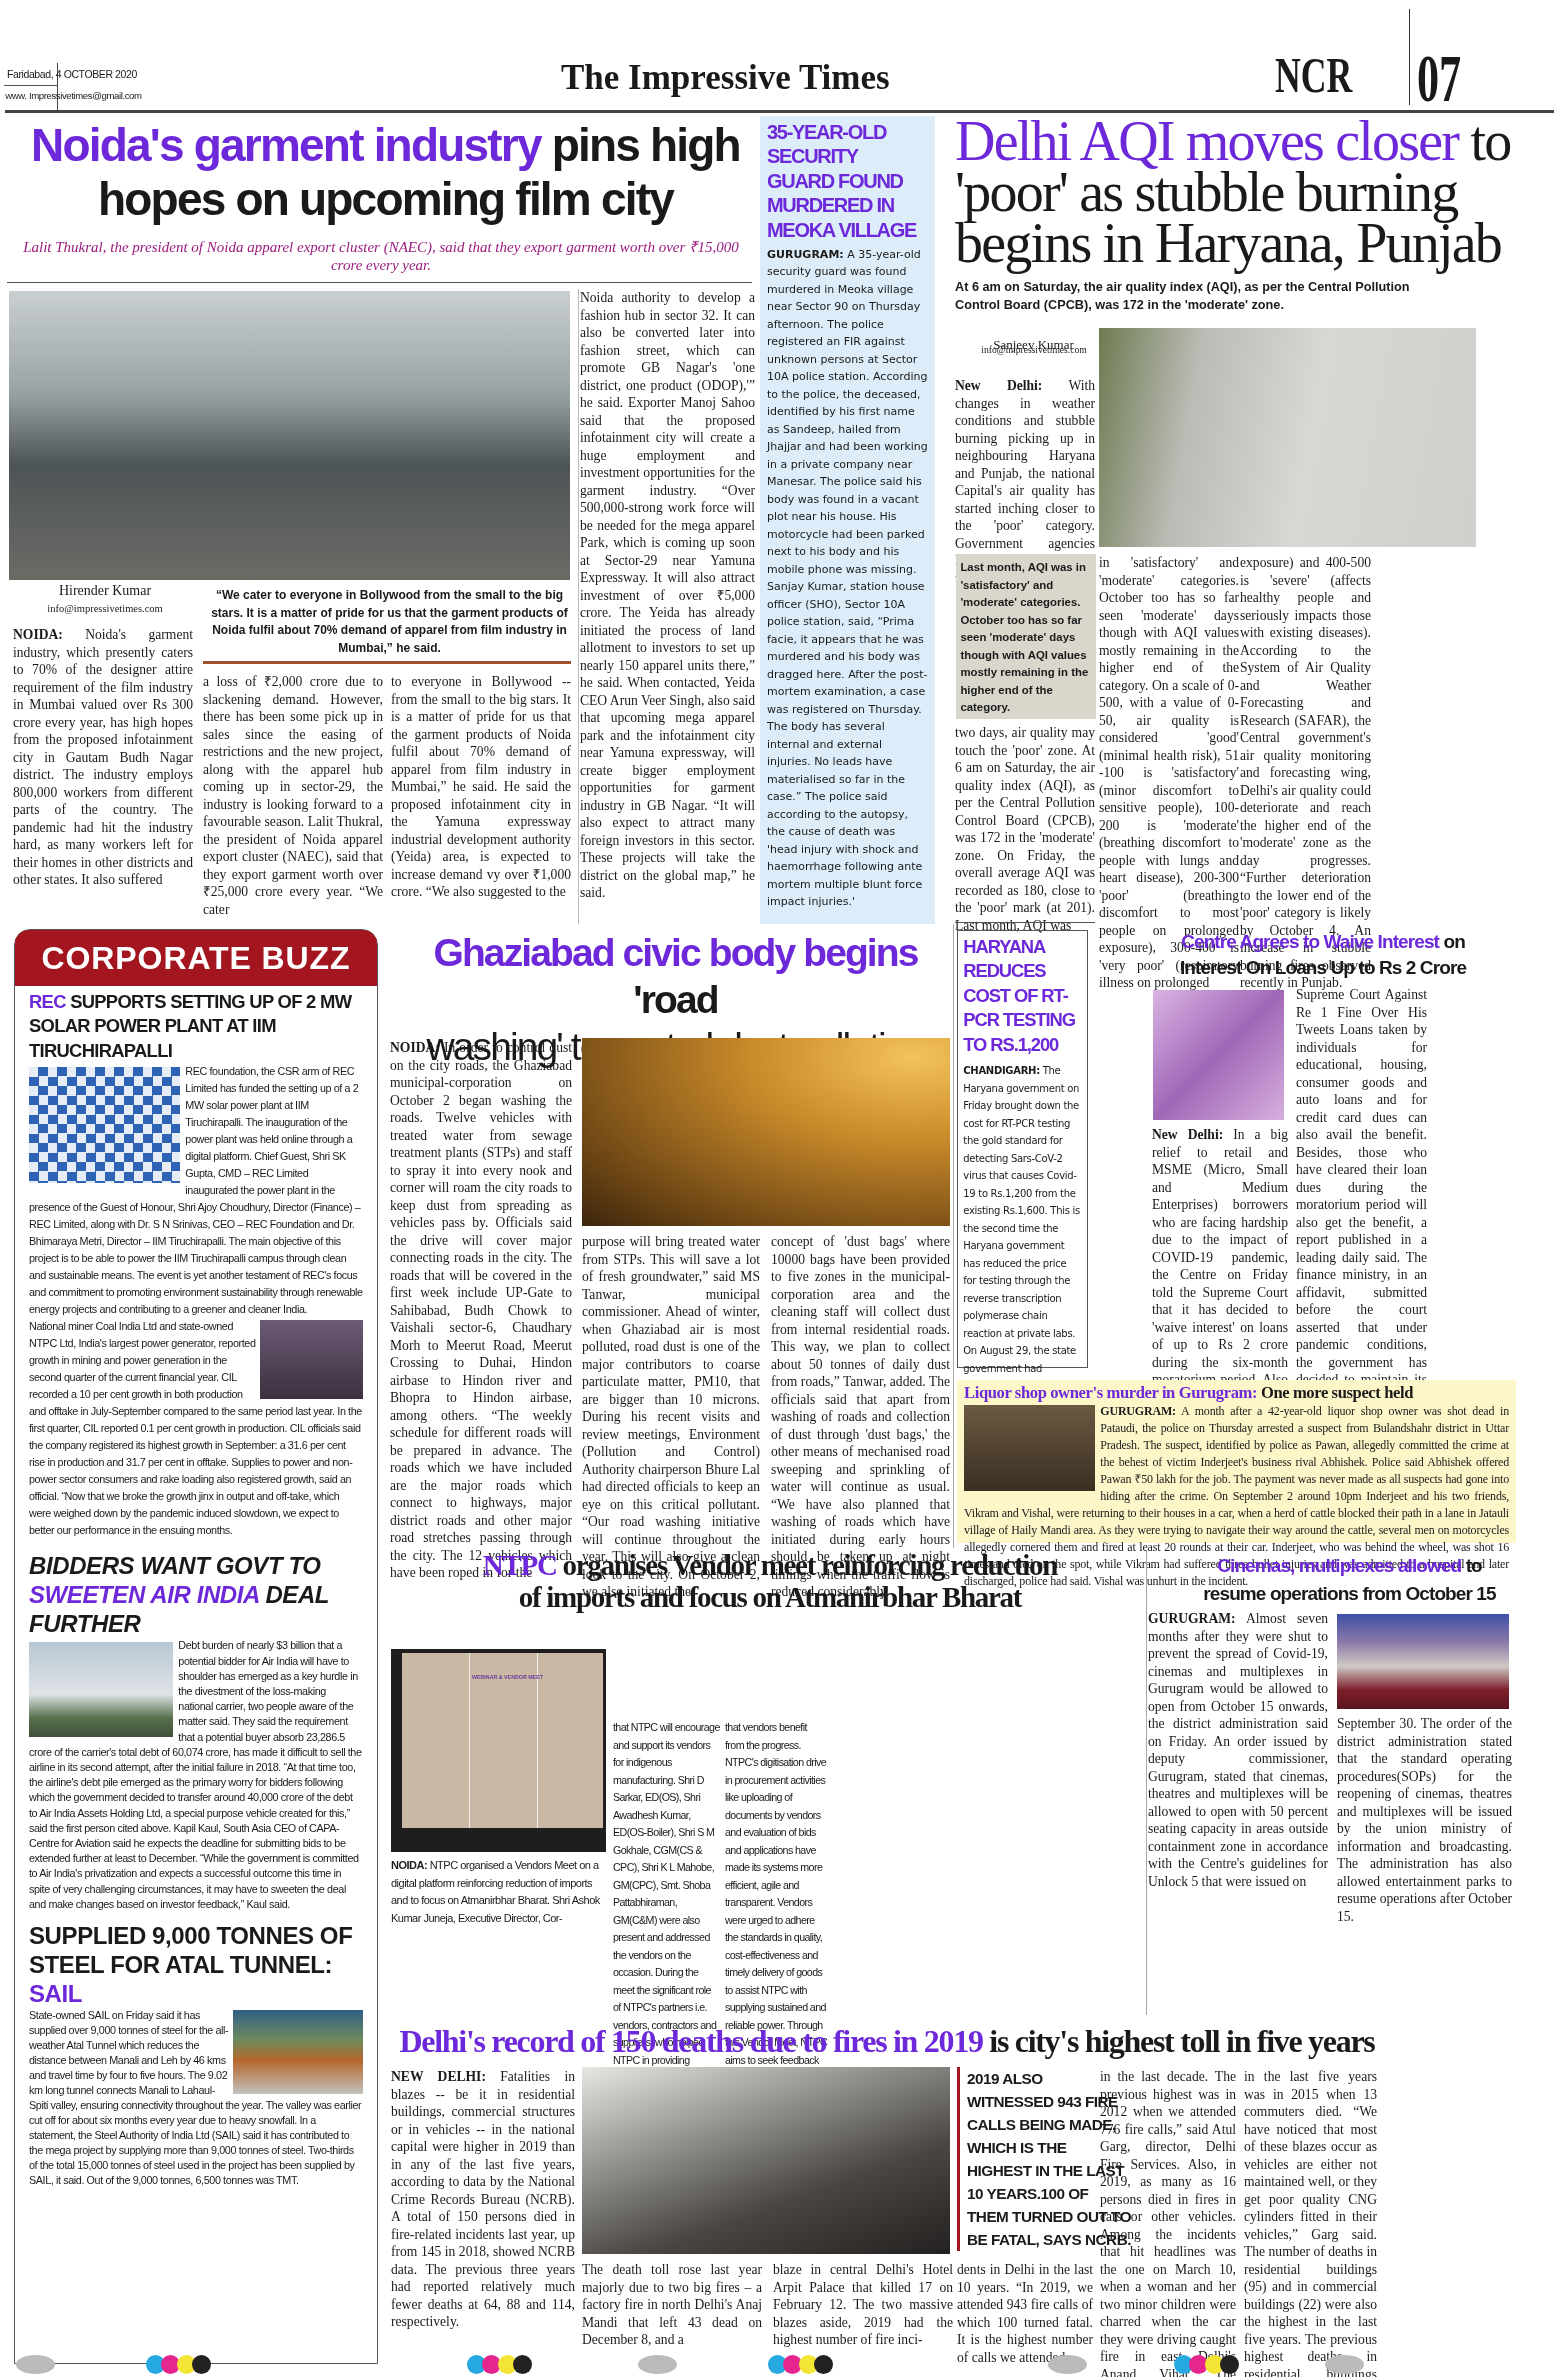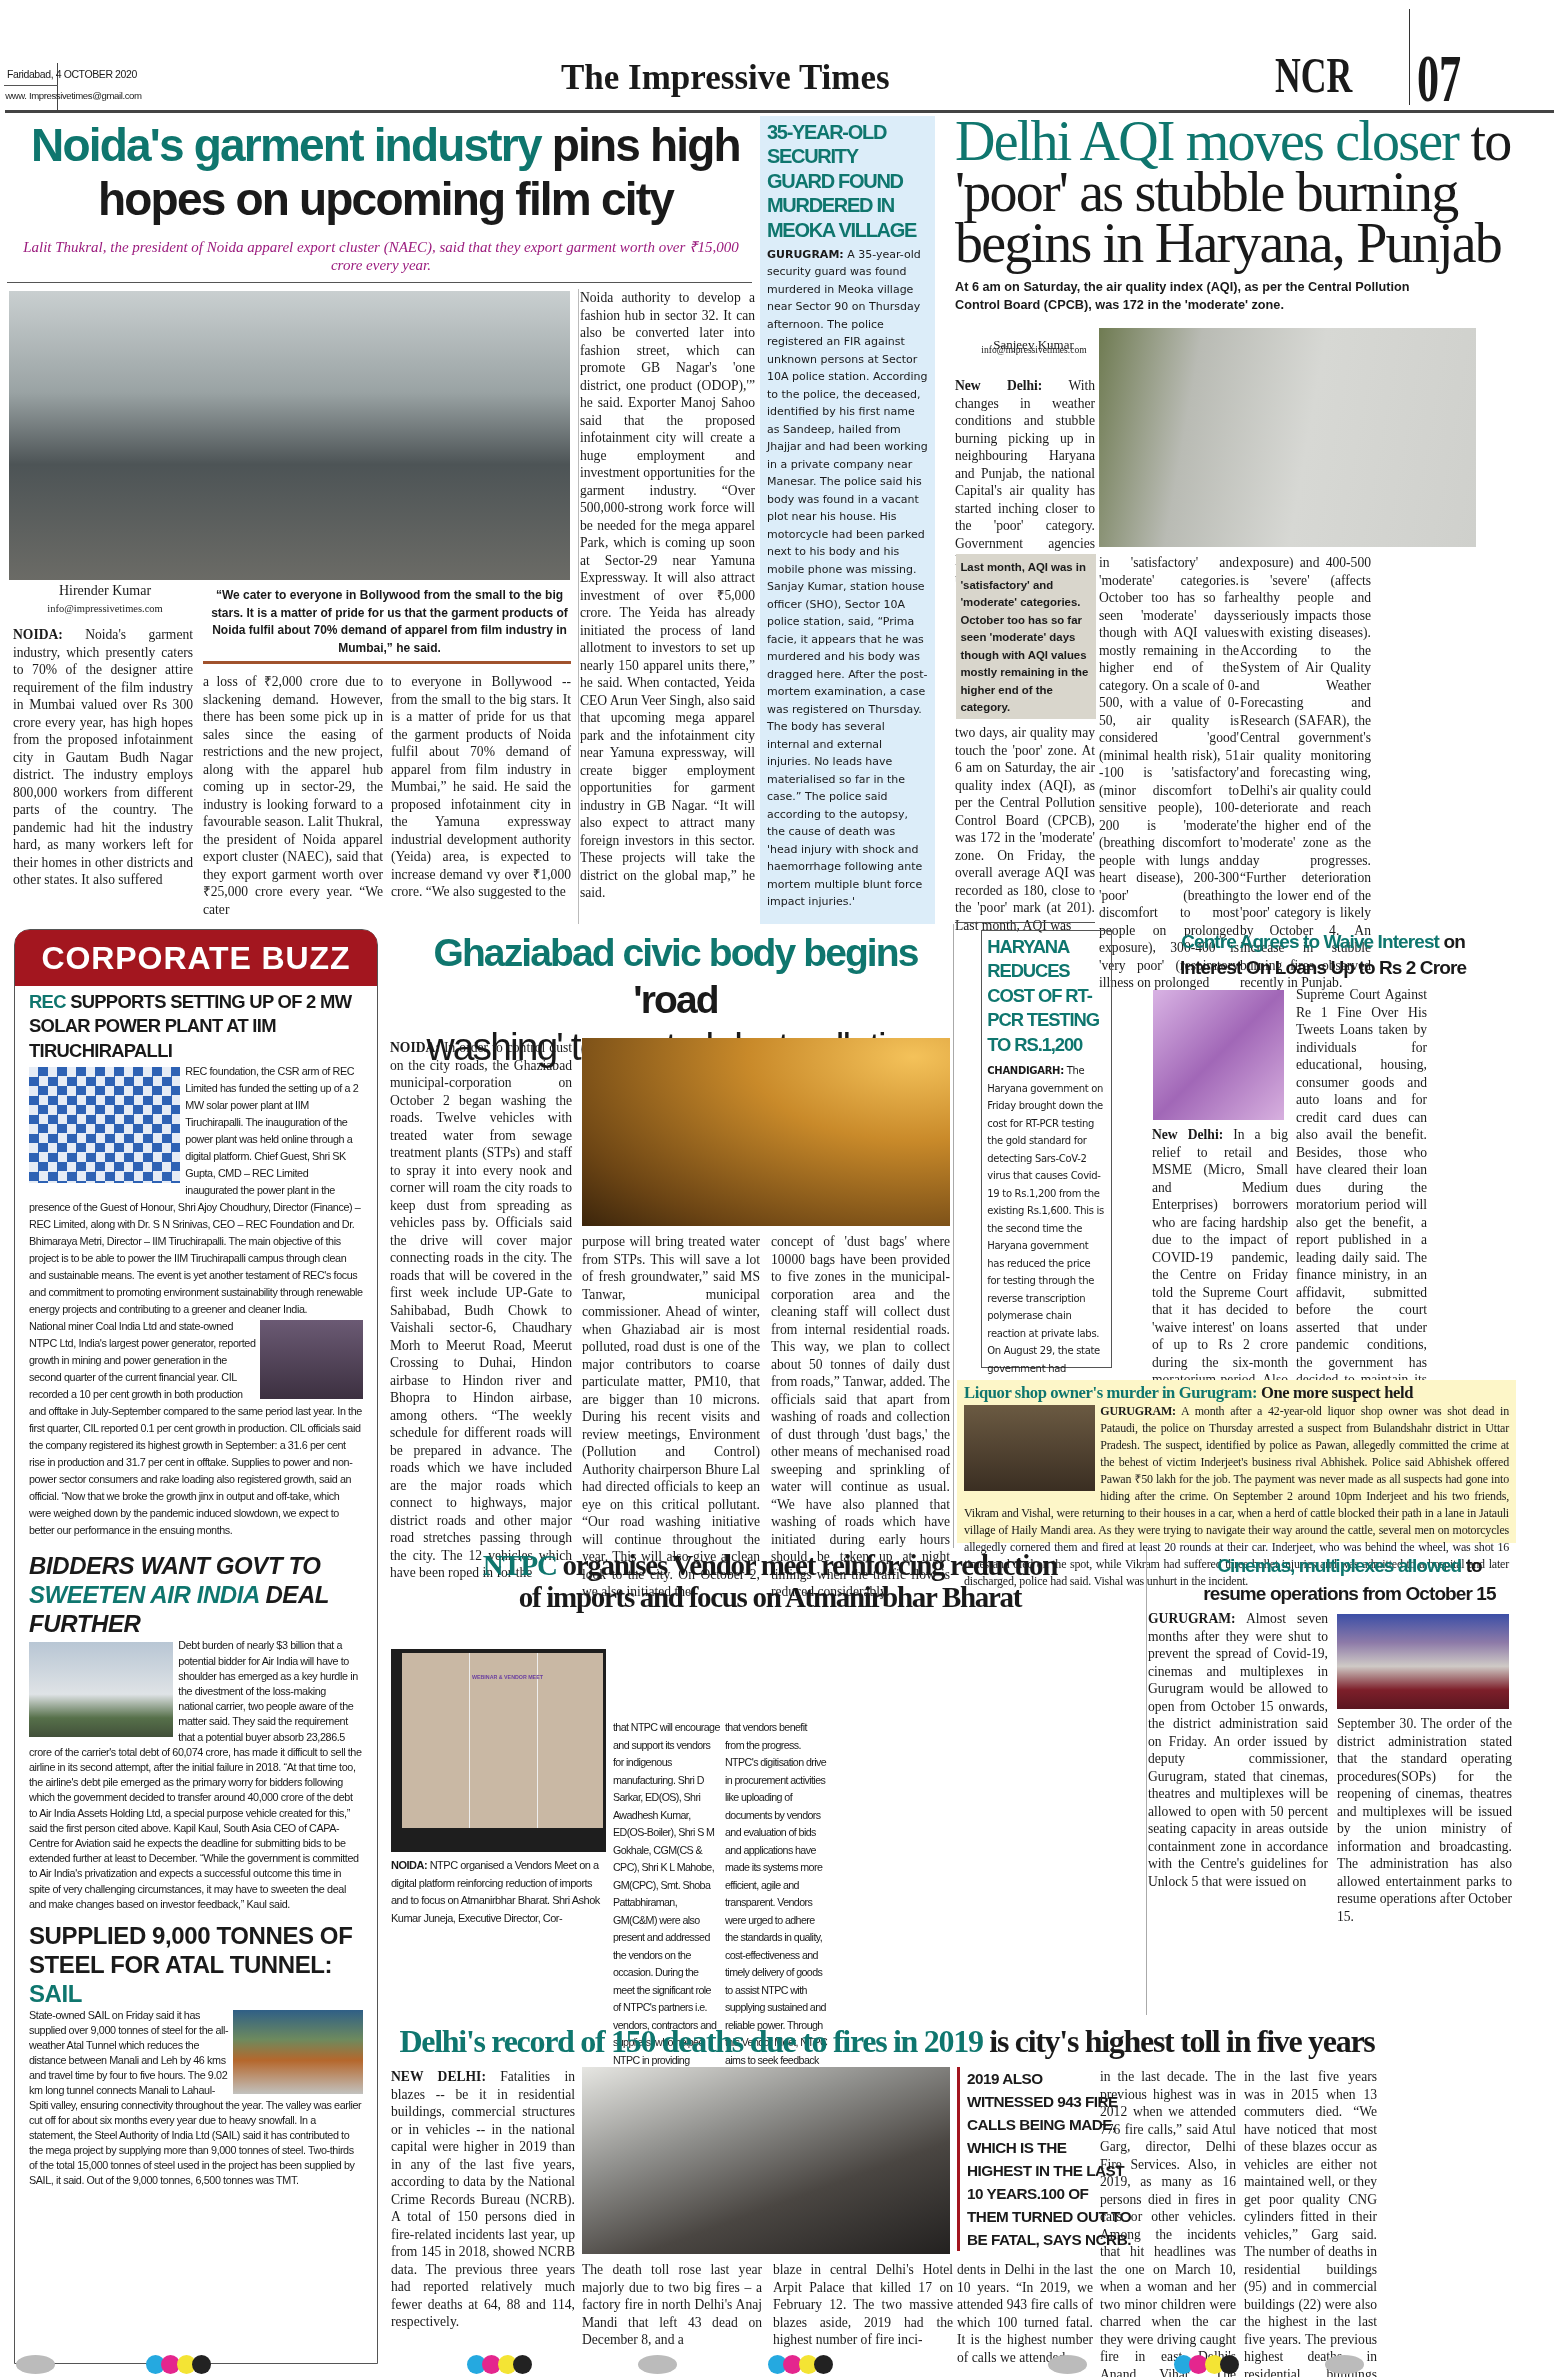--- a/index.html
+++ b/index.html
@@ -1,18 +1,18 @@
 <!DOCTYPE html>
 <html style="font-size:14px"><head>
 <meta charset="utf-8">
 <style>
 *{box-sizing:border-box;margin:0;padding:0}
 body{width:1555px;height:2377px;background:#fff;font-family:"Liberation Serif",serif;color:#1a1a1a;position:relative;overflow:hidden}
 .abs{position:absolute}
-.red{color:#0f766e}
+.red{color:#6d28d9}
 .cond{font-family:"Liberation Sans",sans-serif;font-weight:bold;letter-spacing:-0.9px;transform-origin:left top}
 .body{font-family:"Liberation Serif",serif;font-size:13.6px;line-height:17.5px;text-align:justify;hyphens:auto}
 .sans{font-family:"Liberation Sans",sans-serif;font-size:11.4px;line-height:16px;text-align:left}
 .img{background:#888;overflow:hidden}
 .hr{position:absolute;background:#555}
 .lead{font-weight:bold}
 .box{border:1.3px solid #555}
 .regmark{position:absolute;display:flex;gap:0}
 .regmark span{width:19px;height:19px;border-radius:50%;display:inline-block;margin-left:-3.5px}
 .grayoval{position:absolute;width:39px;height:19px;border-radius:50%;background:#bbb}
@@ -124,21 +124,21 @@
   </div>
   <div class="abs img" style="left:582px;top:1038px;width:368px;height:188px;background:radial-gradient(ellipse at 90% 10%,#f4c25a 0%,#c98a2a 35%,#6b4414 80%,#3b250c 100%);"></div>
   <div class="abs body" style="left:390px;top:1039px;width:182px;">
     <span class="lead">NOIDA:</span>
     <span>In order to control dust on the city roads, the Ghaziabad municipal-corporation on October 2 began washing the roads. Twelve vehicles with treated water from sewage treatment plants (STPs) and staff to spray it into every nook and corner will roam the city roads to keep dust from spreading as vehicles pass by. Officials said the drive will cover major connecting roads in the city. The roads that will be covered in the first week include UP-Gate to Sahibabad, Budh Chowk to Vaishali sector-6, Chaudhary Morh to Meerut Road, Meerut Crossing to Duhai, Hindon airbase to Hindon river and Bhopra to Hindon airbase, among others. “The weekly schedule for different roads will be prepared in advance. The roads which we have included are the major roads which connect to highways, major district roads and other major road stretches passing through the city. The 12 vehicles which have been roped in for the</span>
   </div>
   <div class="abs body" style="left:582px;top:1233px;width:178px;">purpose will bring treated water from STPs. This will save a lot of fresh groundwater,” said MS Tanwar, municipal commissioner. Ahead of winter, when Ghaziabad air is most polluted, road dust is one of the major contributors to coarse particulate matter, PM10, that are bigger than 10 microns. During his recent visits and review meetings, Environment (Pollution and Control) Authority chairperson Bhure Lal had directed officials to keep an eye on this critical pollutant. “Our road washing initiative will continue throughout the year. This will also give a clean look to the city. On October 2, we also initiated the</div>
   <div class="abs body" style="left:771px;top:1233px;width:179px;">concept of 'dust bags' where 10000 bags have been provided to five zones in the municipal-corporation area and the cleaning staff will collect dust from internal residential roads. This way, we plan to collect about 50 tonnes of daily dust from roads,” Tanwar, added. The officials said that apart from washing of roads and collection of dust through 'dust bags,' the other means of mechanised road sweeping and sprinkling of water will continue as usual. “We have also planned that washing of roads which have initiated during early hours should be taken up at night timings when the traffic flow is reduced considerably.</div>
 </div>
 
-<div class="abs box" style="left:957px;top:930px;width:131px;height:438px;padding:3.5px 5.3px;margin-left:24px;">
+<div class="abs box" style="left:957px;top:930px;width:131px;height:438px;padding:3.5px 5.3px;">
   <div class="cond red" style="font-size:18.4px;line-height:24.5px;letter-spacing:-1.1px;">HARYANA REDUCES COST OF RT-PCR TESTING TO RS.1,200</div>
   <div style="font-family:'DejaVu Sans',sans-serif;font-size:10px;line-height:17.5px;margin-top:5.3px;letter-spacing:-0.3px;">
     <span class="lead">CHANDIGARH:</span>
     <span>The Haryana government on Friday brought down the cost for RT-PCR testing the gold standard for detecting Sars-CoV-2 virus that causes Covid-19 to Rs.1,200 from the existing Rs.1,600. This is the second time the Haryana government has reduced the price for testing through the reverse transcription polymerase chain reaction at private labs. On August 29, the state government had reduced the cost of RT-PCR testing fromRs.2,400 to Rs.1,600.</span>
   </div>
 </div>
 
 <div>
   <div class="abs" style="left:1095px;top:929px;width:456px;text-align:center;font-family:'Liberation Sans',sans-serif;font-weight:bold;font-size:19px;line-height:26px;letter-spacing:-0.9px;">
     <span class="red">Centre Agrees to Waive Interest</span>

